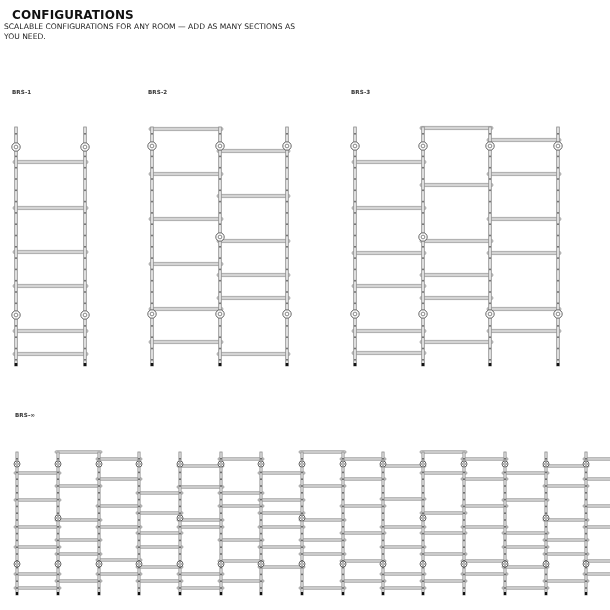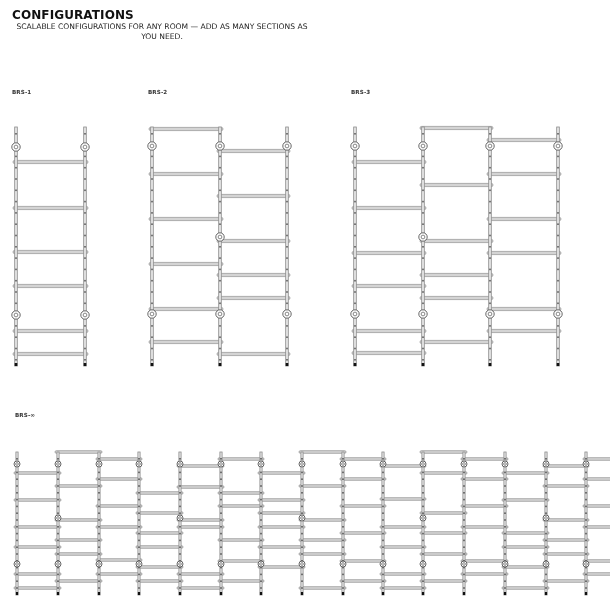--- a/index.html
+++ b/index.html
@@ -1,18 +1,18 @@
 <!DOCTYPE html>
 <html><head>
 <meta charset="utf-8">
 <style>
   html, body { margin: 0; padding: 0; background: #ffffff; }
   body { width: 610px; height: 610px; position: relative; overflow: hidden; font-family: "DejaVu Sans", sans-serif; color: #111; }
   .title { position: absolute; left: 12px; top: 8px; font-size: 12px; font-weight: bold; letter-spacing: 0.1px; margin: 0; }
-  .subtitle { position: absolute; left: 12px; top: 22px; font-size: 7.6px; line-height: 10px; width: 300px; margin: 0; color: #222; text-align: center; }
+  .subtitle { position: absolute; left: 4px; top: 22px; font-size: 7.6px; line-height: 10px; width: 300px; margin: 0; color: #222; }
   .label { position: absolute; font-size: 5.6px; font-weight: bold; color: #333; letter-spacing: 0.1px; }
   svg.drawing { position: absolute; left: 0; top: 0; }
 </style>
 </head>
 <body>
 
 <h1 class="title">CONFIGURATIONS</h1>
 <p class="subtitle">SCALABLE CONFIGURATIONS FOR ANY ROOM — ADD AS MANY SECTIONS AS YOU NEED.</p>
 
 <div class="label" style="left: 12px; top: 89px;">BRS-1</div>

